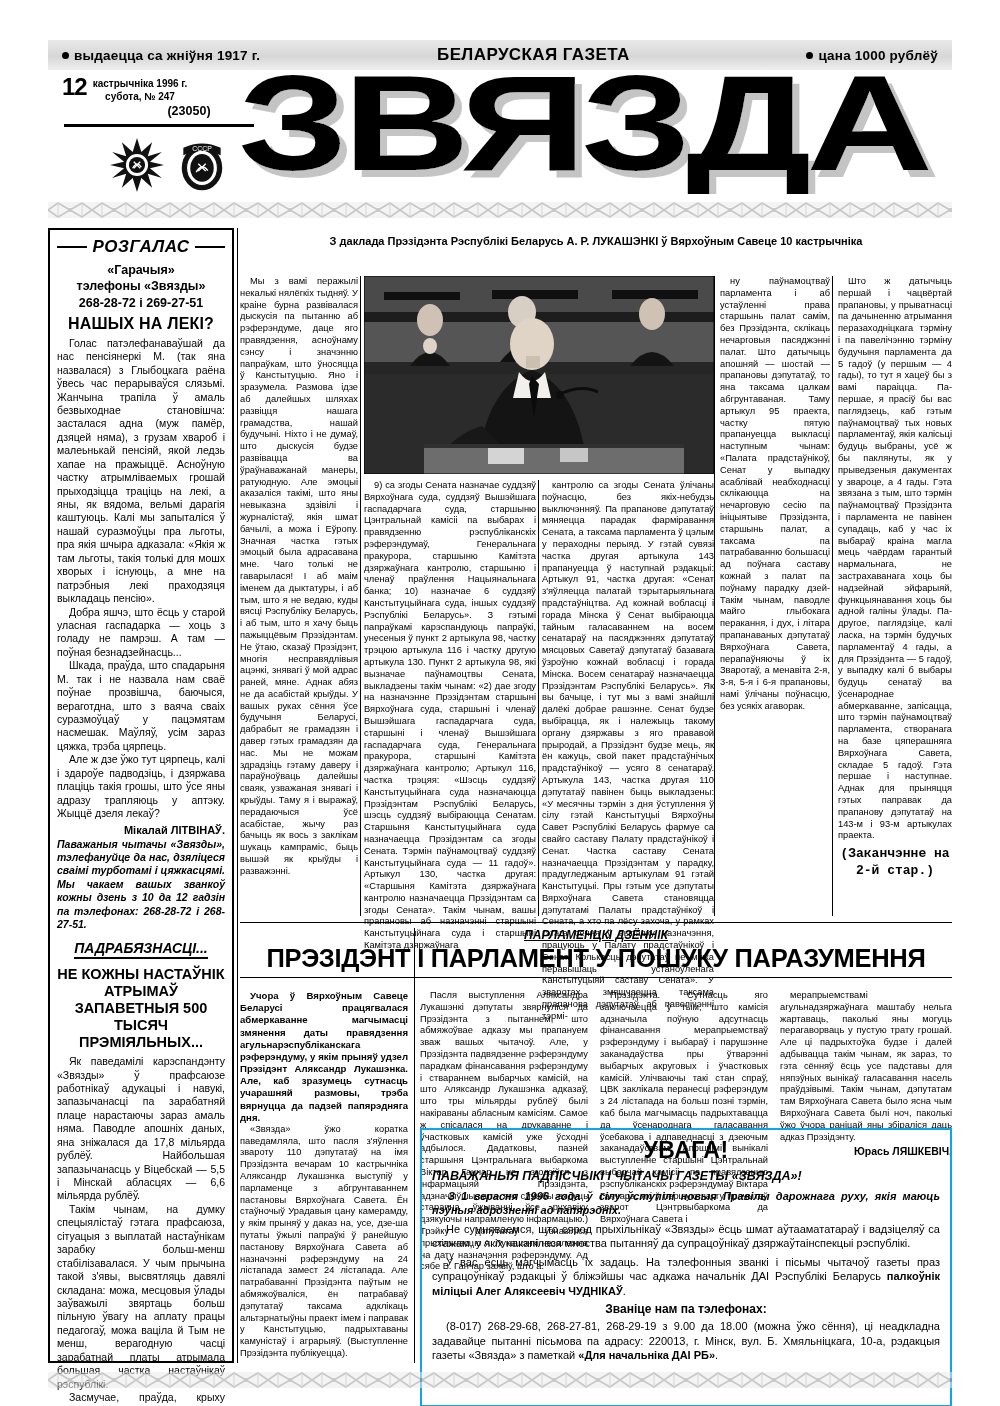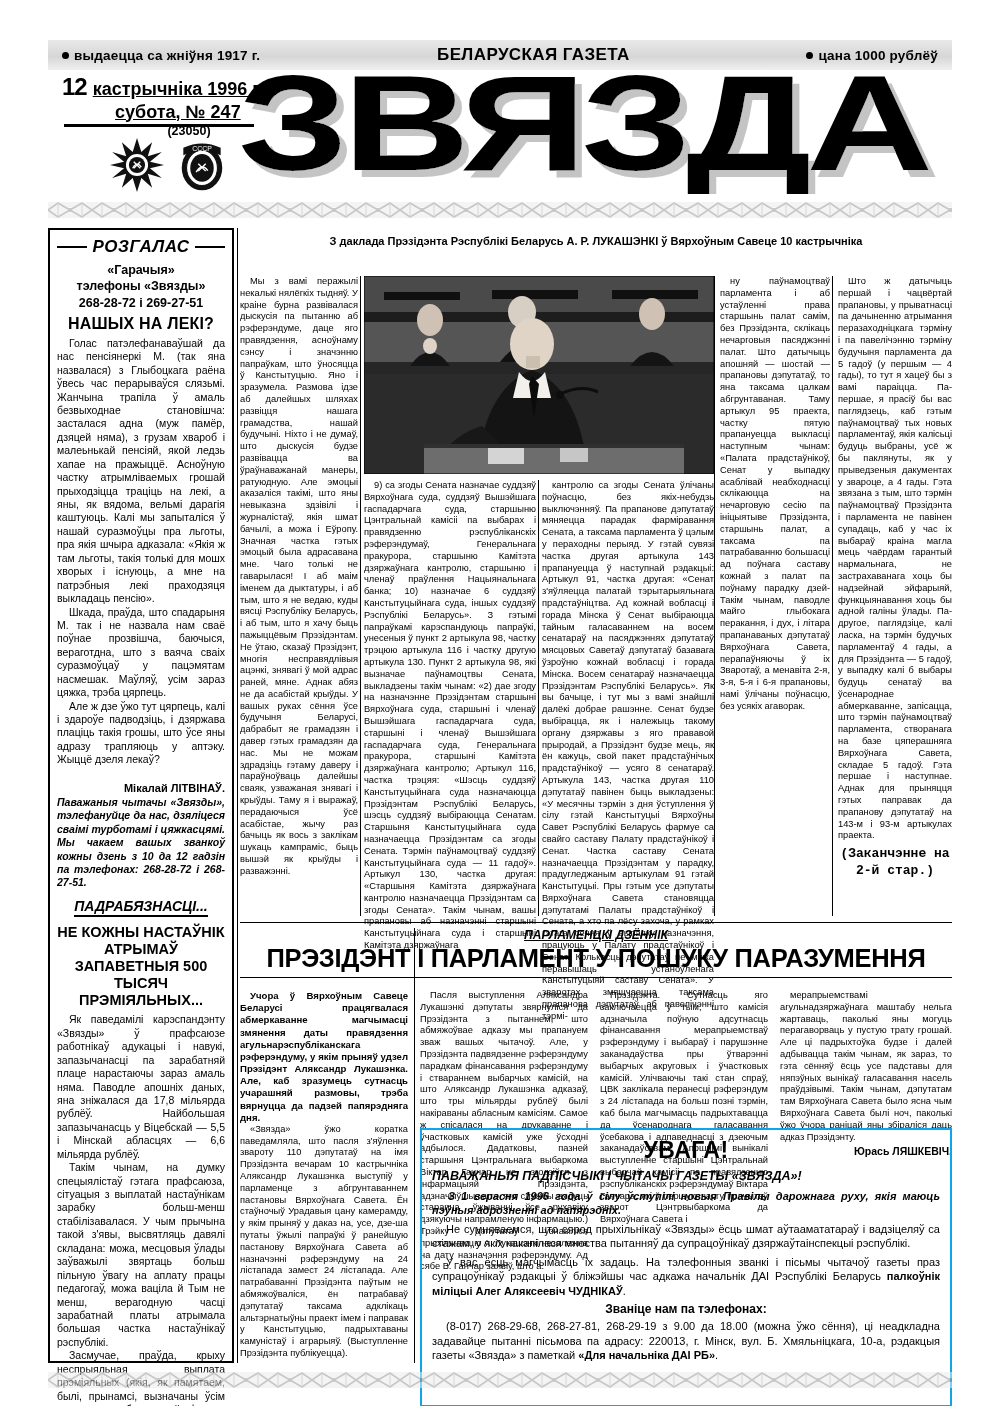--- a/index.html
+++ b/index.html
@@ -25,21 +25,21 @@
     display:flex; align-items:center; gap:5px;
   }
   .bullet { width:7px; height:7px; background:#000; border-radius:50%; display:inline-block; }
   .topbar .tb-center { font-size:17px; font-weight:bold; letter-spacing:.4px; }
 
   
   .masthead { position:absolute; left:48px; top:72px; width:904px; height:125px; }
   .dateblock { position:absolute; left:14px; top:4px; width:230px; }
   .dateblock .row1 { display:flex; align-items:flex-start; gap:6px; }
   .big-day { font-size:24px; font-weight:bold; line-height:.95; letter-spacing:-1px; }
-  .dcol { font-size:18px; font-weight:bold; line-height:1.25; text-align:center; padding-top:2px;text-decoration:underline;}
+  .dcol { font-size:10px; font-weight:bold; line-height:1.25; text-align:center; padding-top:2px;}
   .dcol .sub { text-align:center; }
   .issnum { font-size:12.5px; font-weight:bold; text-align:center; width:100%; margin-top:1px; padding-left:24px;}
   .drule { position:absolute; left:16px; top:52px; width:190px; height:3px; background:#000; }
 
   .orders { position:absolute; left:20px; top:62px; width:200px; height:62px; display:flex; gap:14px; align-items:center; justify-content:center;}
   .order-svg { display:block; }
 
   .logoz {
     position:absolute; left:190px; top:-8px; width:720px; height:130px;
   }
@@ -68,21 +68,21 @@
   }
   .rozgalas-hdr .dash { flex:1; height:2px; background:#000; }
   .hot-lines { text-align:center; font-size:12.5px; font-weight:bold; line-height:1.3; }
   .side-head {
     text-align:center; font-size:16px; font-weight:bold; margin:4px 0 4px 0; letter-spacing:.2px;
   }
   .body-txt {
     font-size:10.5px; line-height:1.28; text-align:justify; text-justify:inter-word; hyphens:auto;
   }
   .body-txt p { margin:0 0 0 0; text-indent:12px; }
-  .byline { text-align:right; font-size:11px; font-weight:bold; margin-top:15px; }
+  .byline { text-align:right; font-size:11px; font-weight:bold; margin-top:3px; }
   .italic-note {
     font-size:10.5px; font-style:italic; font-weight:bold; line-height:1.28;
     text-align:justify; margin-top:2px;
   }
   .padrab {
     text-align:center; font-size:14px; font-weight:bold; font-style:italic;
     border-bottom:2px solid #000; display:inline-block; margin:8px auto 5px auto; padding-bottom:1px;
   }
   .padrab-wrap { text-align:center; }
   .side-head2 {
@@ -253,20 +253,21 @@
       <div class="hot-lines">
         <div>«Гарачыя»</div>
         <div>тэлефоны «Звязды»</div>
         <div>268-28-72 і 269-27-51</div>
       </div>
 
       <div class="side-head">НАШЫХ НА ЛЕКІ?</div>
 
       <div class="body-txt">
         <p>Голас патэлефанаваўшай да нас пенсіянеркі М. (так яна назвалася) з Глыбоцкага раёна ўвесь час перарываўся слязьмі. Жанчына трапіла ў амаль безвыходнае становішча: засталася адна (муж памёр, дзяцей няма), з грузам хвароб і малеьнькай пенсіяй, якой ледзь хапае на пражыццё. Асноўную частку атрымліваемых грошай прыходзіцца траціць на лекі, а яны, як вядома, вельмі дарагія каштуюць. Калі мы запыталіся ў нашай суразмоўцы пра льготы, пра якія шчыра адказала: «Якія ж там льготы, такія толькі для мошх хворых і існуюць, а мне на патрэбныя лекі праходзяця выкладаць пенсію».</p>
+        <p>Добра яшчэ, што ёсць у старой уласная гаспадарка — хоць з голаду не памрэш. А там — поўная безнадзейнасць...</p>
         <p>Шкада, праўда, што спадарыня М. так і не назвала нам сваё поўнае прозвішча, баючыся, вераготдна, што з ваяча сваіх суразмоўцаў у пацэмятам насмешак. Маўляў, усім зараз цяжка, трэба цярпець.</p>
         <p>Але ж дзе ўжо тут цярпець, калі і здароўе падводзіць, і дзяржава плаціць такія грошы, што ўсе яны адразу трапляюць у аптэку. Жыццё дзеля лекаў?</p>
       </div>
       <div class="byline">Мікалай ЛІТВІНАЎ.</div>
       <div class="italic-note">Паважаныя чытачы «Звязды», тэлефануйце да нас, дзяліцеся сваімі турботамі і цяжкасцямі. Мы чакаем вашых званкоў кожны дзень з 10 да 12 гадзін па тэлефонах: 268-28-72 і 268-27-51.</div>
 
       <div class="padrab-wrap">
         <div class="padrab">ПАДРАБЯЗНАСЦІ...</div>
       </div>
 

